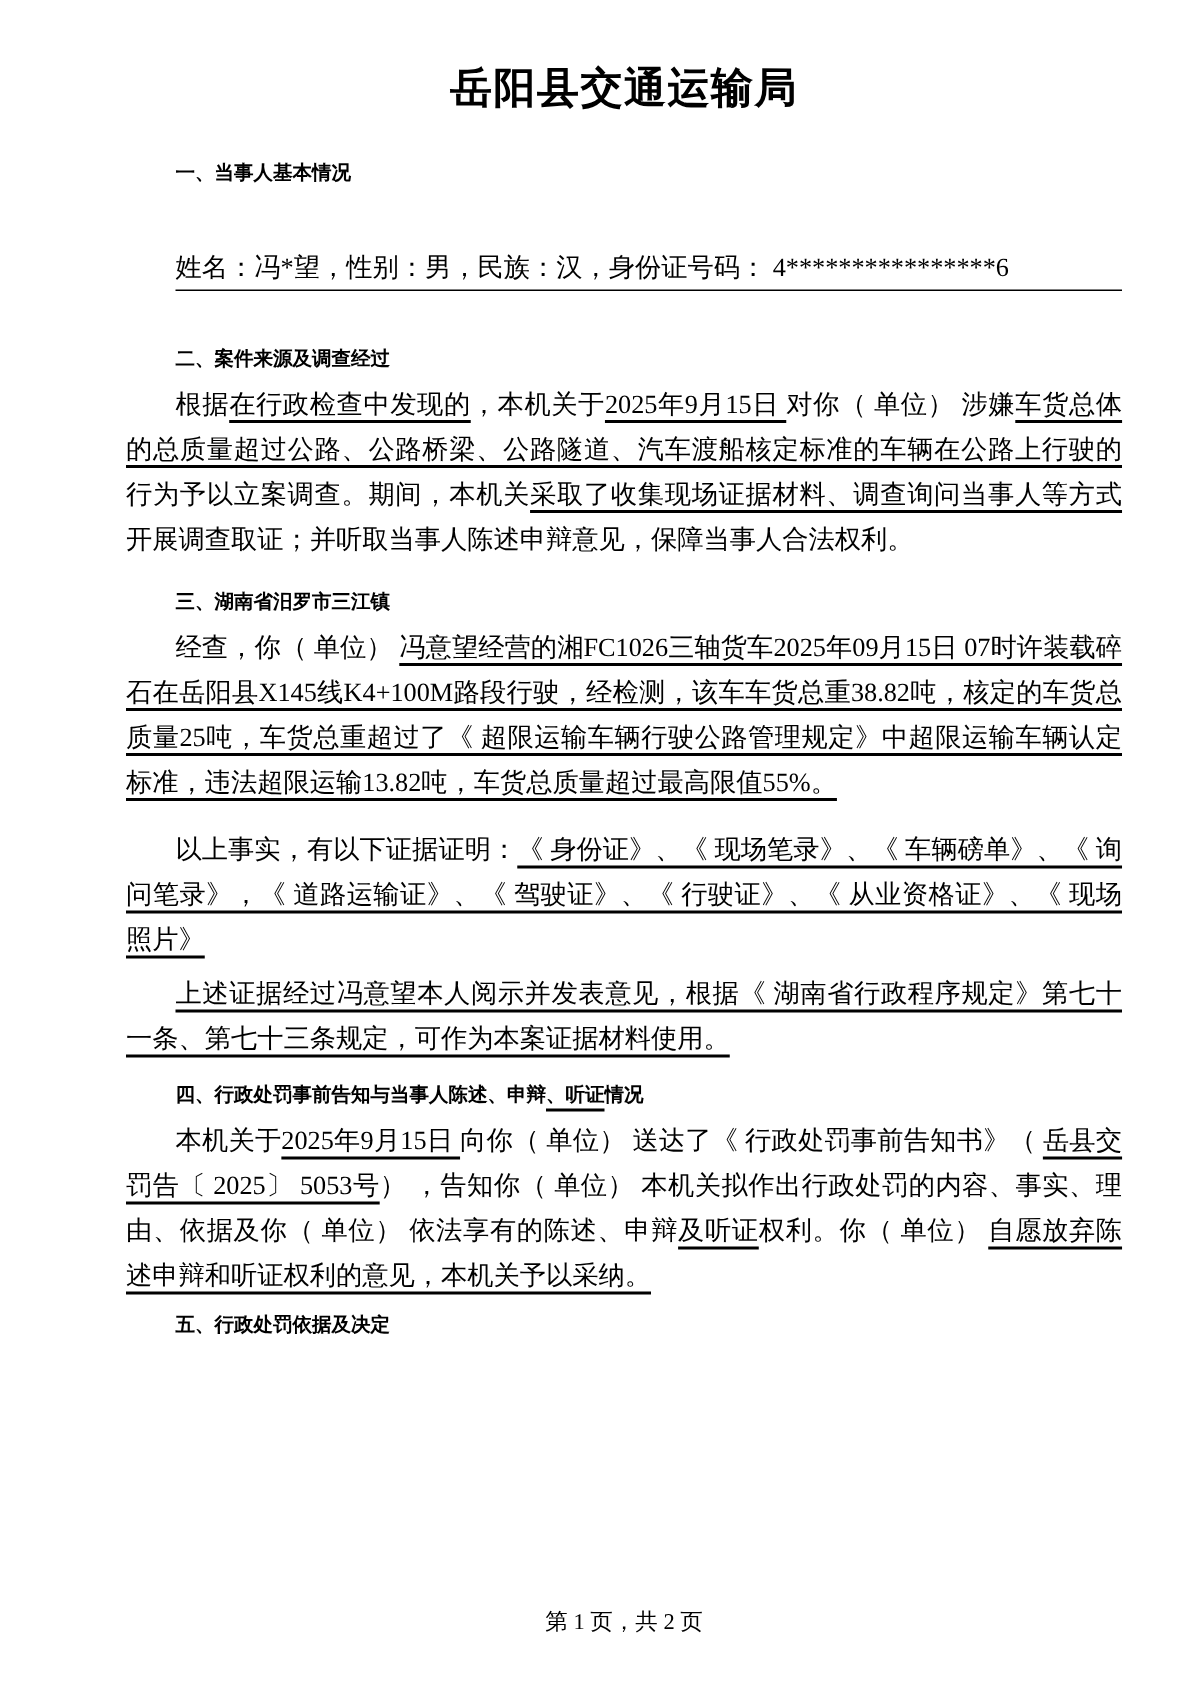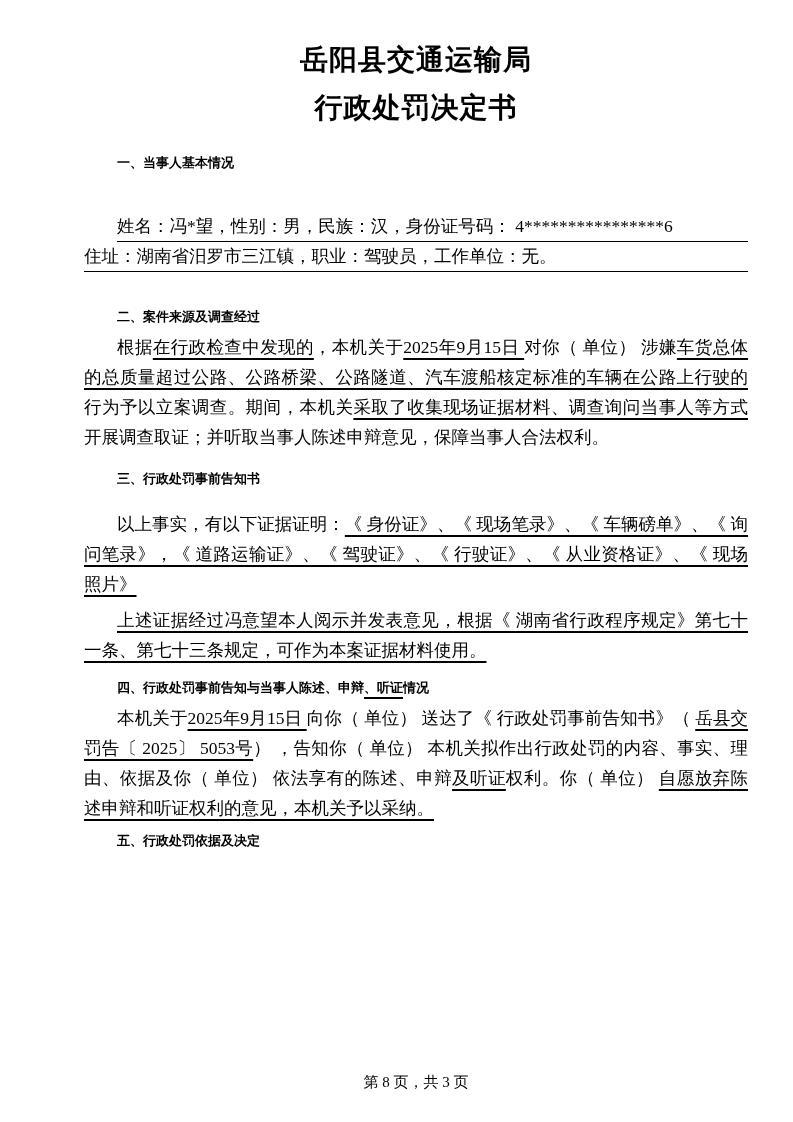--- a/index.html
+++ b/index.html
@@ -52,42 +52,41 @@
   }
 </style>
 </head>
 <body>
 
 <div class="page">
   <div class="content">
 
     <div class="title">岳阳县交通运输局</div>
 
-    <div class="title">行政处罚决定书</div>
 
 
     <div class="sec-heading h1">一、当事人基本情况</div>
 
     <div class="form-line fl1">姓名：冯*望，性别：男，民族：汉，身份证号码： 4****************6</div>
 
-    <div class="form-line">住址：湖南省汨罗市三江镇，职业：驾驶员，工作单位：无。</div>
 
     <div class="sec-heading h2">二、案件来源及调查经过</div>
 
     <div class="para"><span>根据</span><span class="u">在行政检查中发现的</span><span>，本机关于</span><span class="u">2025年9月15日 </span><span>对你（ 单位） 涉嫌</span><span class="u">车货总体的总质量超过公路、公路桥梁、公路隧道、汽车渡船核定标准的车辆在公路上行驶的</span><span>行为予以立案调查。期间，本机关</span><span class="u">采取了收集现场证据材料、调查询问当事人等方式</span><span>开展调查取证；并听取当事人陈述申辩意见，保障当事人合法权利。</span></div>
 
-    <div class="sec-heading h3">三、行政处罚事前告知书</div>
+    <div class="sec-heading h3">三、湖南省汨罗市三江镇</div>
 
+    <div class="para"><span>经查，你（ 单位） </span><span class="u">冯意望经营的湘FC1026三轴货车2025年09月15日 07时许装载碎石在岳阳县X145线K4+100M路段行驶，经检测，该车车货总重38.82吨，核定的车货总质量25吨，车货总重超过了《 超限运输车辆行驶公路管理规定》中超限运输车辆认定标准，违法超限运输13.82吨，车货总质量超过最高限值55%。</span></div>
 
     <div class="para p-evidence"><span>以上事实，有以下证据证明：</span><span class="u">《 身份证》、《 现场笔录》、《 车辆磅单》、《 询问笔录》，《 道路运输证》、《 驾驶证》、《 行驶证》、《 从业资格证》、《 现场照片》</span></div>
 
     <div class="para p-confirm"><span class="u">上述证据经过冯意望本人阅示并发表意见，根据《 湖南省行政程序规定》第七十一条、第七十三条规定，可作为本案证据材料使用。</span></div>
 
     <div class="sec-heading h4"><span>四、行政处罚事前告知与当事人陈述、申辩</span><span class="u">、听证</span><span>情况</span></div>
 
     <div class="para"><span>本机关于</span><span class="u">2025年9月15日 </span><span>向你（ 单位） 送达了《 行政处罚事前告知书》（ </span><span class="u">岳县交罚告〔 2025〕 5053号</span><span>） ，告知你（ 单位） 本机关拟作出行政处罚的内容、事实、理由、依据及你（ 单位） 依法享有的陈述、申辩</span><span class="u">及听证</span><span>权利。你（ 单位） </span><span class="u">自愿放弃陈述申辩和听证权利的意见，本机关予以采纳。</span></div>
 
     <div class="sec-heading h5">五、行政处罚依据及决定</div>
 
   </div>
 
-  <div class="footer">第 8 页，共 3 页</div>
+  <div class="footer">第 1 页，共 2 页</div>
 </div>
 
 </body></html>

